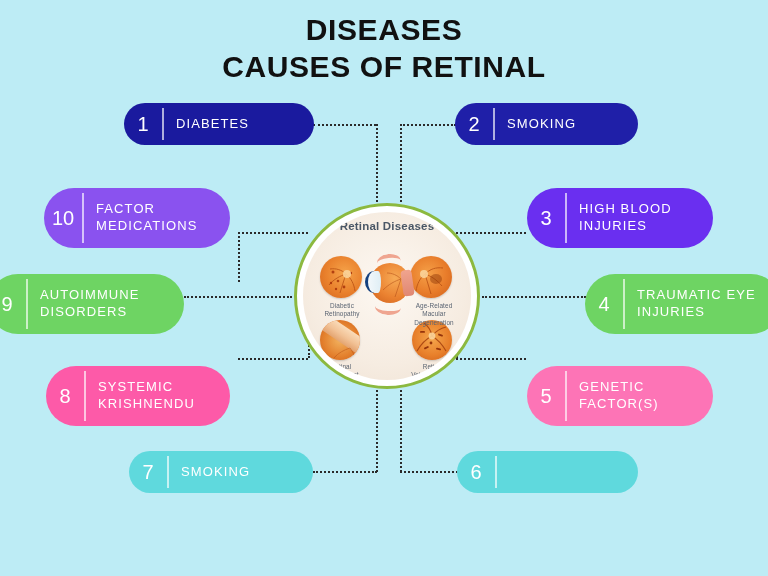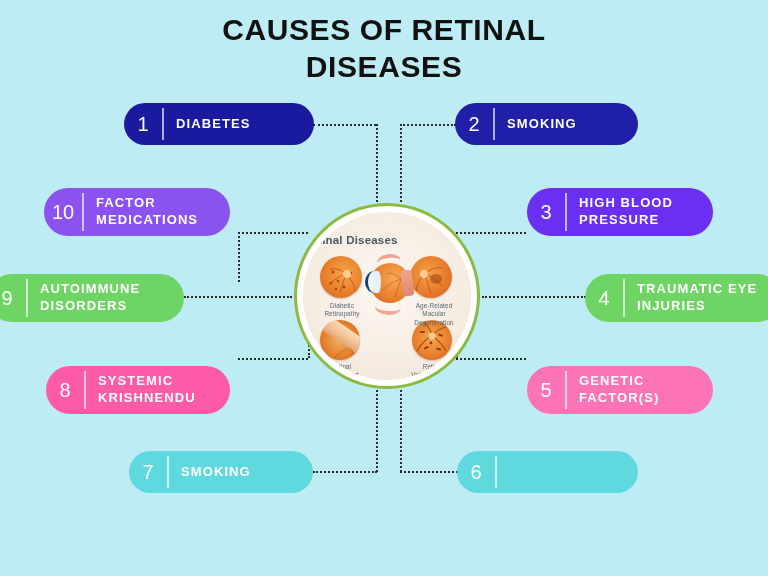--- a/index.html
+++ b/index.html
@@ -66,21 +66,21 @@
   
   .pill {
     position: absolute;
     display: flex;
     align-items: center;
     border-radius: 999px;
     box-sizing: border-box;
     overflow: hidden;
     height: 42px;
   }
-  .pill.tall { height: 48px; }
+  .pill.tall { height: 60px; }
 
   .pill .num {
     flex: 0 0 auto;
     width: 38px;
     text-align: center;
     font-size: 20px;
     font-weight: 500;
     color: #ffffff;
     line-height: 1;
   }
@@ -89,21 +89,21 @@
     width: 2px;
     align-self: stretch;
     margin: 5px 0;
     background: rgba(255,255,255,0.65);
   }
   .pill .label {
     flex: 1 1 auto;
     padding-left: 12px;
     padding-right: 10px;
     font-size: 13px;
-    font-weight: 700;
+    font-weight: 400;
     color: #ffffff;
     letter-spacing: 1.1px;
     line-height: 1.28;
     white-space: pre-line;
   }
 
   
   .center-wrap {
     position: absolute;
     left: 294px;
@@ -125,22 +125,23 @@
     top: 9px;
     right: 9px;
     bottom: 9px;
     border-radius: 50%;
     background: radial-gradient(circle at 50% 45%, #fdf8f2 0%, #f6ece1 62%, #efe1d3 100%);
     overflow: hidden;
   }
   .center-title {
     position: absolute;
     left: 0;
-    top: 22px;
+    top: 8px;
     width: 100%;
+    text-align: center;
     font-size: 11.5px;
     font-weight: bold;
     color: #4a5766;
     letter-spacing: 0.2px;
   }
 
   
   .fundus {
     position: absolute;
     border-radius: 50%;
@@ -232,22 +233,22 @@
   .l2 { left: 96px;  top: 90px;  width: 70px; }
   .l3 { left: 6px;   top: 151px; width: 64px; }
   .l4 { left: 98px;  top: 151px; width: 64px; }
 </style>
 </head>
 <body>
 
 <div id="canvas">
 
   <div class="title">
+    <div>DISEASES</div>
     <div>CAUSES OF RETINAL</div>
-    <div>DISEASES</div>
   </div>
 
   <div class="conn h" style="left:313px; top:124px; width:63px;"></div>
   <div class="conn v" style="left:376px; top:124px; height:78px;"></div>
 
   <div class="conn h" style="left:400px; top:124px; width:56px;"></div>
   <div class="conn v" style="left:400px; top:124px; height:78px;"></div>
 
   <div class="conn v" style="left:456px; top:232px; height:50px;"></div>
   <div class="conn h" style="left:456px; top:232px; width:70px;"></div>
@@ -280,21 +281,21 @@
   <div class="pill" style="left:455px; top:103px; width:183px; background:#1f1fa8;">
     <div class="num">2</div>
     <div class="divider"></div>
     <div class="label">SMOKING</div>
   </div>
 
   <div class="pill tall" style="left:527px; top:188px; width:186px; background:#6a2ff0;">
     <div class="num">3</div>
     <div class="divider"></div>
     <div class="label">HIGH BLOOD
-PRESSURE</div>
+INJURIES</div>
   </div>
 
   <div class="pill tall" style="left:585px; top:274px; width:196px; background:#6ed463;">
     <div class="num">4</div>
     <div class="divider"></div>
     <div class="label">TRAUMATIC EYE
 INJURIES</div>
   </div>
 
   <div class="pill tall" style="left:527px; top:366px; width:186px; background:#fd74b6;">

